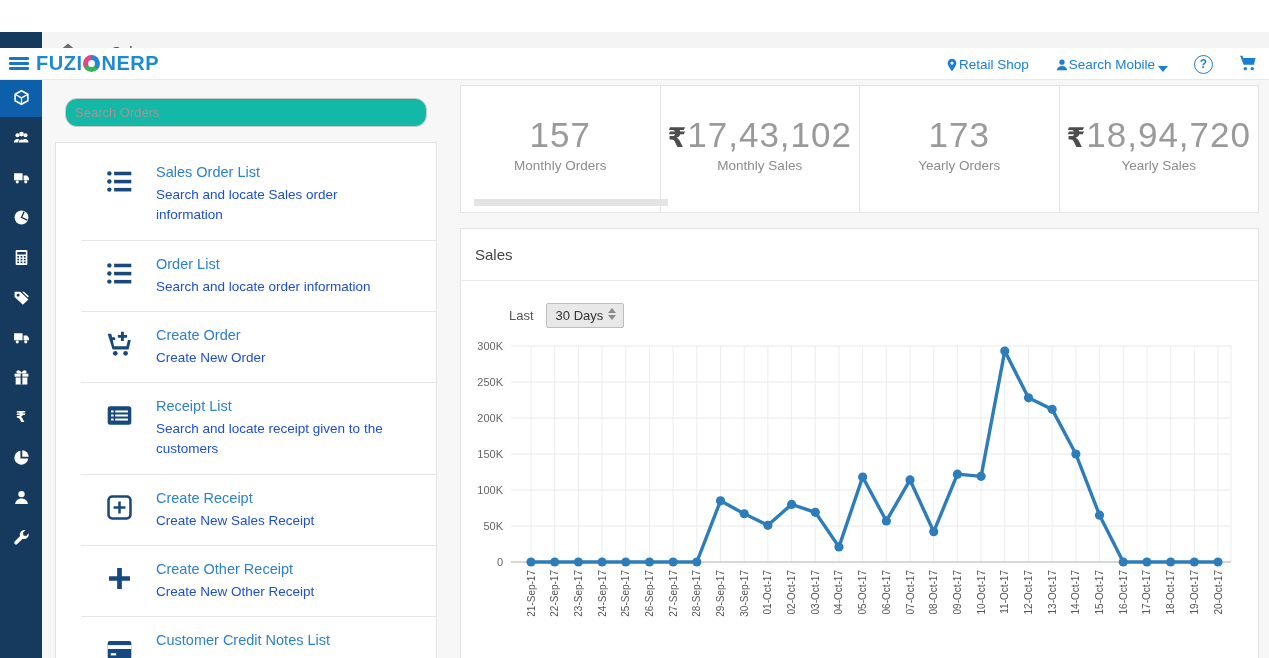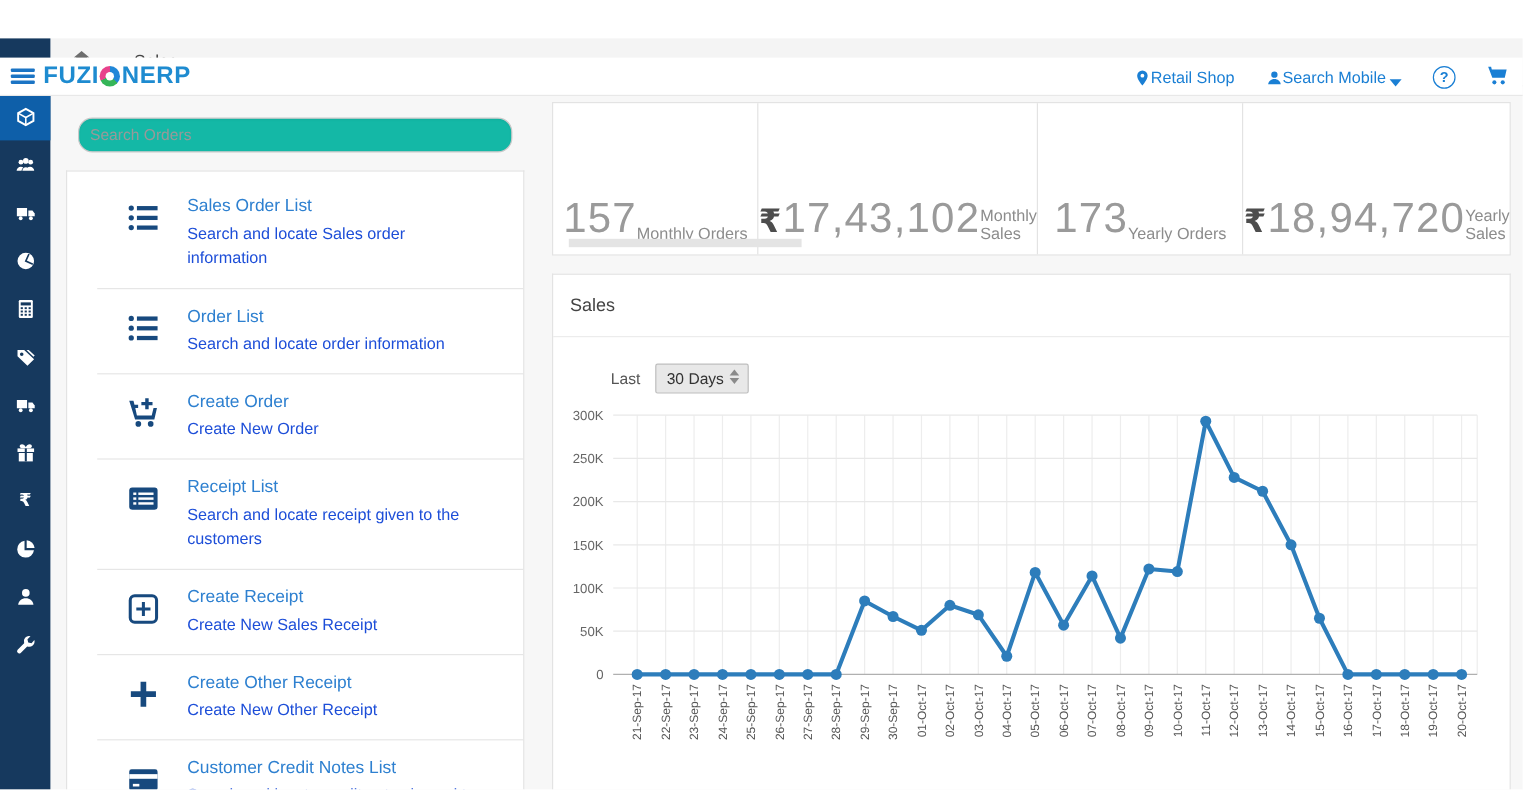--- a/index.html
+++ b/index.html
@@ -64,21 +64,21 @@
     align-items:flex-start; padding-top:4px; color:#17497e; flex:none; }
   .menu-icon svg { width:27px; height:27px; }
   .menu-text { width:255px; padding-right:8px; }
   .menu-title { display:block; color:#2e80d0; font-size:14.5px; text-decoration:none;
     margin-bottom:5px; cursor:pointer; }
   .menu-desc { color:#1d4ed8; font-size:13.5px; line-height:1.5; }
 
   
   .stats-panel { position:absolute; left:418px; top:13px; width:799px; height:128px;
     background:#fff; border:1px solid #e3e3e3; display:flex; }
-  .stat-cell { flex:1; display:flex; flex-direction:row; align-items:flex-end;
+  .stat-cell { flex:1; display:flex; flex-direction:column; align-items:center;
     justify-content:center; padding-bottom:10px; }
   .stat-cell:not(:last-child) { border-right:1px solid #e3e3e3; }
   .stat-value-row { display:flex; align-items:baseline; }
   .stat-prefix { font-size:27px; font-weight:600; color:#4d4d4d; margin-right:1px; }
   .rupee { font-family:"DejaVu Sans",sans-serif; }
   .stat-value { font-size:35px; font-weight:300; color:#9a9a9a; letter-spacing:1px; }
   .stat-label { font-size:13.5px; color:#8c8c8c; margin-top:3px; }
   .stats-scrollbar { position:absolute; left:13px; bottom:6px; width:194px; height:7px;
     background:#e4e4e4; cursor:pointer; }
 

